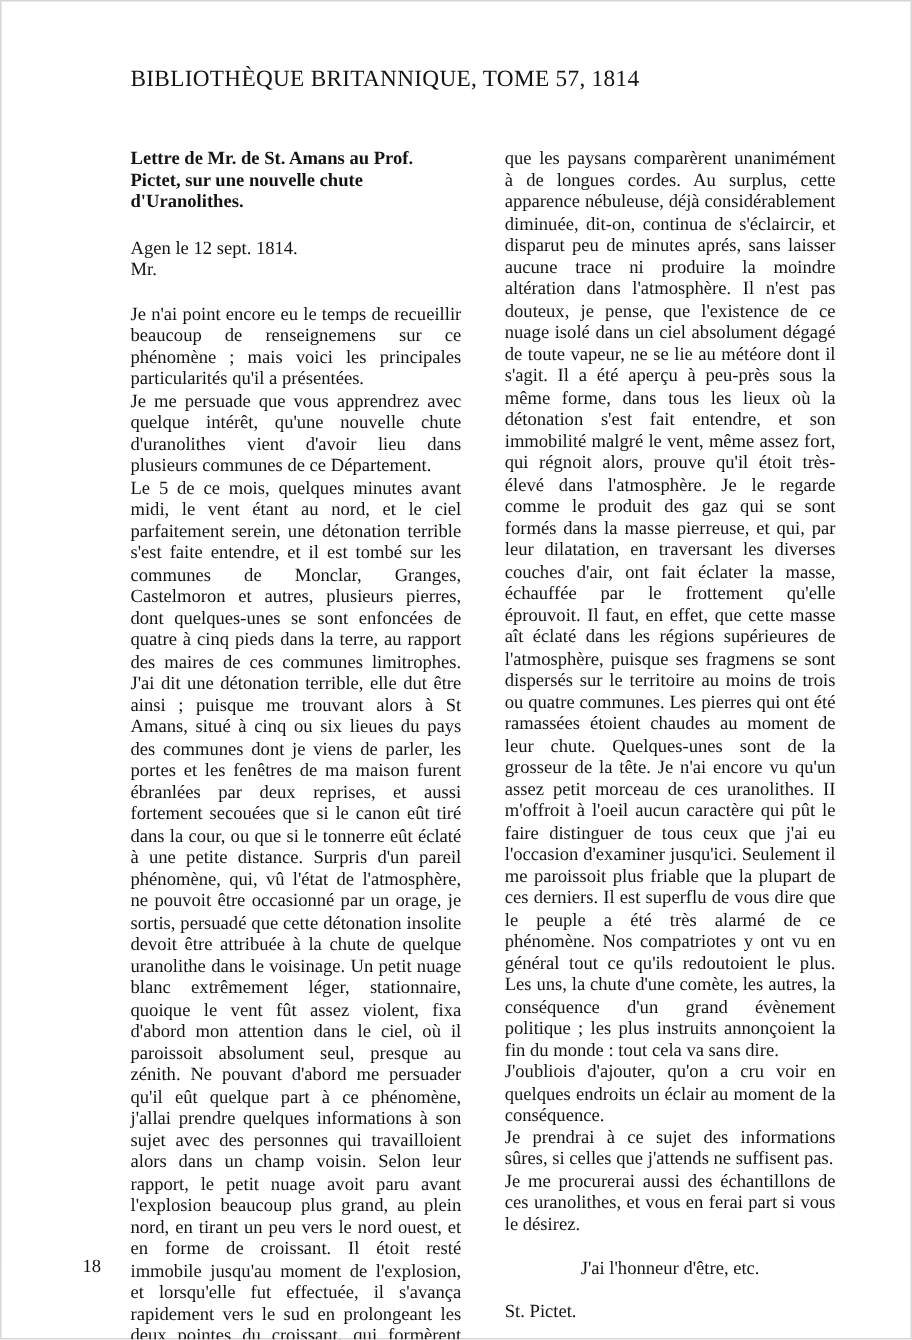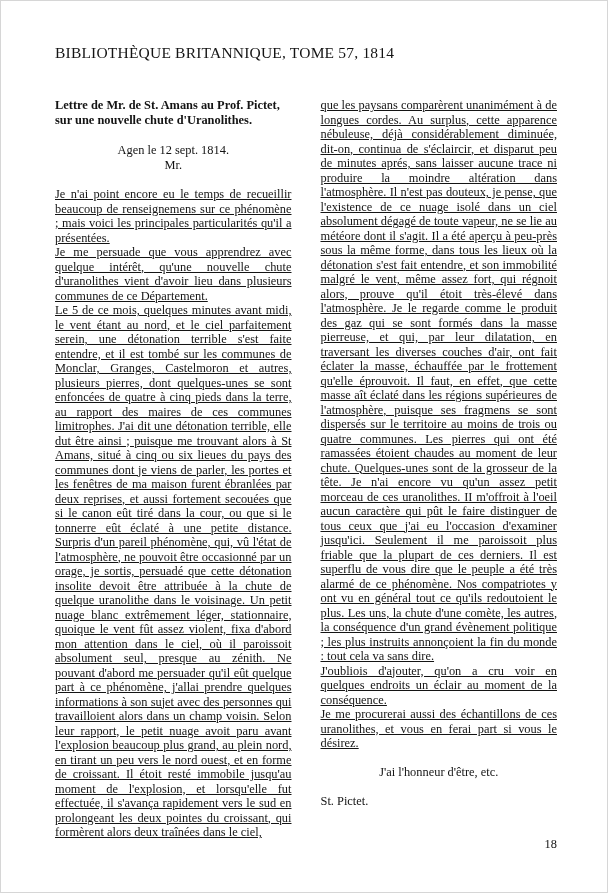--- a/index.html
+++ b/index.html
@@ -9,21 +9,21 @@
     font-family: "Liberation Serif", "DejaVu Serif", serif;
   }
   .page {
     position: relative;
     width: 608px;
     height: 893px;
     margin: 0 auto;
     background: #ffffff;
     color: #141414;
     box-sizing: border-box;
-    padding: 44px 51px 0 55px;
+    padding: 44px 51px 0 87px;
     box-shadow: inset 0 0 0 1px #d6d6d6;
     overflow: hidden;
   }
   .header-title {
     font-size: 15.5px;
     line-height: 18px;
     letter-spacing: 0.2px;
     white-space: nowrap;
     margin-bottom: 12px;
   }
@@ -40,41 +40,40 @@
     -moz-hyphens: none;
     hyphens: none;
   }
   .letter-heading {
     font-weight: bold;
     text-align: left;
     margin-bottom: 16px;
   }
   .dateline-block {
     margin-bottom: 15px;
-    text-align: center;
+    text-align: left;
   }
   .paras p {
     margin: 0;
     padding: 0;
-    text-decoration: underline;
   }
   .closing {
     margin-top: 14.5px;
     text-align: center;
   }
   .signature {
     margin-top: 14.5px;
     text-align: left;
   }
   .page-number {
     position: absolute;
     top: 837px;
     left: 55px;
     width: 502px;
-    text-align: right;
+    text-align: left;
     font-size: 12.4px;
   }
 </style>
 </head>
 <body>
 
 <div class="page">
 
   <div class="header-title">BIBLIOTHÈQUE BRITANNIQUE, TOME 57, 1814</div>
 
@@ -90,20 +89,21 @@
           <p>Je n'ai point encore eu le temps de recueillir beaucoup de renseignemens sur ce phénomène ; mais voici les principales particularités qu'il a présentées.</p>
           <p>Je me persuade que vous apprendrez avec quelque intérêt, qu'une nouvelle chute d'uranolithes vient d'avoir lieu dans plusieurs communes de ce Département.</p>
           <p>Le 5 de ce mois, quelques minutes avant midi, le vent étant au nord, et le ciel parfaitement serein, une détonation terrible s'est faite entendre, et il est tombé sur les communes de Monclar, Granges, Castelmoron et autres, plusieurs pierres, dont quelques-unes se sont enfoncées de quatre à cinq pieds dans la terre, au rapport des maires de ces communes limitrophes. J'ai dit une détonation terrible, elle dut être ainsi ; puisque me trouvant alors à St Amans, situé à cinq ou six lieues du pays des communes dont je viens de parler, les portes et les fenêtres de ma maison furent ébranlées par deux reprises, et aussi fortement secouées que si le canon eût tiré dans la cour, ou que si le tonnerre eût éclaté à une petite distance. Surpris d'un pareil phénomène, qui, vû l'état de l'atmosphère, ne pouvoit être occasionné par un orage, je sortis, persuadé que cette détonation insolite devoit être attribuée à la chute de quelque uranolithe dans le voisinage. Un petit nuage blanc extrêmement léger, stationnaire, quoique le vent fût assez violent, fixa d'abord mon attention dans le ciel, où il paroissoit absolument seul, presque au zénith. Ne pouvant d'abord me persuader qu'il eût quelque part à ce phénomène, j'allai prendre quelques informations à son sujet avec des personnes qui travailloient alors dans un champ voisin. Selon leur rapport, le petit nuage avoit paru avant l'explosion beaucoup plus grand, au plein nord, en tirant un peu vers le nord ouest, et en forme de croissant. Il étoit resté immobile jusqu'au moment de l'explosion, et lorsqu'elle fut effectuée, il s'avança rapidement vers le sud en prolongeant les deux pointes du croissant, qui formèrent alors deux traînées dans le ciel,</p>
         </div>
     </div>
 
     <div class="col">
       <div class="paras">
           <p>que les paysans comparèrent unanimément à de longues cordes. Au surplus, cette apparence nébuleuse, déjà considérablement diminuée, dit-on, continua de s'éclaircir, et disparut peu de minutes aprés, sans laisser aucune trace ni produire la moindre altération dans l'atmosphère. Il n'est pas douteux, je pense, que l'existence de ce nuage isolé dans un ciel absolument dégagé de toute vapeur, ne se lie au météore dont il s'agit. Il a été aperçu à peu-près sous la même forme, dans tous les lieux où la détonation s'est fait entendre, et son immobilité malgré le vent, même assez fort, qui régnoit alors, prouve qu'il étoit très-élevé dans l'atmosphère. Je le regarde comme le produit des gaz qui se sont formés dans la masse pierreuse, et qui, par leur dilatation, en traversant les diverses couches d'air, ont fait éclater la masse, échauffée par le frottement qu'elle éprouvoit. Il faut, en effet, que cette masse aît éclaté dans les régions supérieures de l'atmosphère, puisque ses fragmens se sont dispersés sur le territoire au moins de trois ou quatre communes. Les pierres qui ont été ramassées étoient chaudes au moment de leur chute. Quelques-unes sont de la grosseur de la tête. Je n'ai encore vu qu'un assez petit morceau de ces uranolithes. II m'offroit à l'oeil aucun caractère qui pût le faire distinguer de tous ceux que j'ai eu l'occasion d'examiner jusqu'ici. Seulement il me paroissoit plus friable que la plupart de ces derniers. Il est superflu de vous dire que le peuple a été très alarmé de ce phénomène. Nos compatriotes y ont vu en général tout ce qu'ils redoutoient le plus. Les uns, la chute d'une comète, les autres, la conséquence d'un grand évènement politique ; les plus instruits annonçoient la fin du monde : tout cela va sans dire.</p>
           <p>J'oubliois d'ajouter, qu'on a cru voir en quelques endroits un éclair au moment de la conséquence.</p>
+          <p>Je prendrai à ce sujet des informations sûres, si celles que j'attends ne suffisent pas.</p>
           <p>Je me procurerai aussi des échantillons de ces uranolithes, et vous en ferai part si vous le désirez.</p>
         </div>
       <div class="closing">J'ai l'honneur d'être, etc.</div>
       <div class="signature">St. Pictet.</div>
     </div>
 
   </div>
 
   <div class="page-number">18</div>
 

